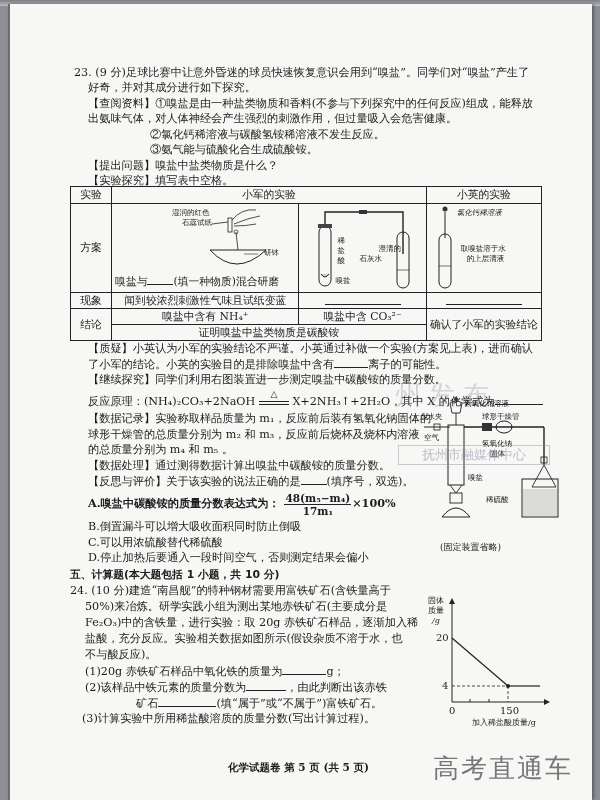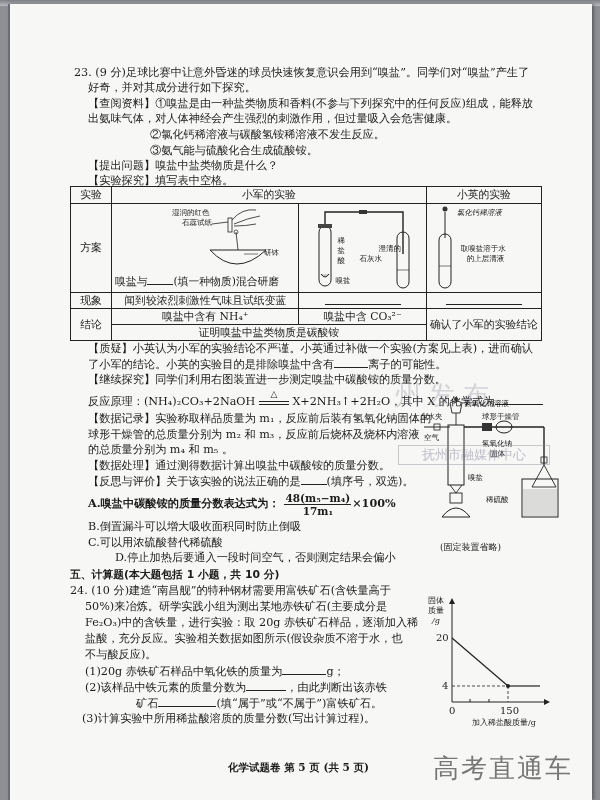--- a/index.html
+++ b/index.html
@@ -55,21 +55,21 @@
 <body>
 
 <div class="page-top-edge"></div>
 <div class="page"></div>
 
 <div class="txt" style="left:74px;top:66px;">23. (9 分)足球比赛中让意外昏迷的球员快速恢复意识会用到“嗅盐”。同学们对“嗅盐”产生了</div>
 <div class="txt" style="left:88px;top:81px;">好奇，并对其成分进行如下探究。</div>
 <div class="txt" style="left:88px;top:97px;">【查阅资料】①嗅盐是由一种盐类物质和香料(不参与下列探究中的任何反应)组成，能释放</div>
 <div class="txt" style="left:88px;top:112px;">出氨味气体，对人体神经会产生强烈的刺激作用，但过量吸入会危害健康。</div>
 <div class="txt" style="left:150px;top:128px;">②氯化钙稀溶液与碳酸氢铵稀溶液不发生反应。</div>
-<div class="txt" style="left:150px;top:143px;font-family:Liberation Serif, serif;">③氨气能与硫酸化合生成硫酸铵。</div>
+<div class="txt" style="left:150px;top:143px;">③氨气能与硫酸化合生成硫酸铵。</div>
 <div class="txt" style="left:88px;top:159px;">【提出问题】嗅盐中盐类物质是什么？</div>
 <div class="txt" style="left:88px;top:174px;">【实验探究】填写表中空格。</div>
 
 <table class="exp">
   <tbody>
       <tr style="height:17px;">
     <td style="width:34px;">实验</td>
     <td colspan="2">小军的实验</td>
     <td style="width:108px;">小英的实验</td>
   </tr>
@@ -167,21 +167,21 @@
 </div>
 <div class="txt" style="left:88px;top:489px;line-height:28px;font-weight:bold;">
   <span>A.嗅盐中碳酸铵的质量分数表达式为：</span>
   <span class="fraction">
     <span class="num">48(m₅−m₄)</span>
     <span class="den">17m₁</span>
   </span><span>×100%</span>
 </div>
 <div class="txt" style="left:88px;top:520px;">B.倒置漏斗可以增大吸收面积同时防止倒吸</div>
 <div class="txt" style="left:88px;top:536px;">C.可以用浓硫酸替代稀硫酸</div>
-<div class="txt" style="left:88px;top:551px;margin-left:27px;">D.停止加热后要通入一段时间空气，否则测定结果会偏小</div>
+<div class="txt" style="left:88px;top:551px;">D.停止加热后要通入一段时间空气，否则测定结果会偏小</div>
 
 <div style="position:absolute;left:420px;top:395px;width:140px;height:140px;">
   <svg width="140" height="140" style="position:absolute;left:0;top:0;">
     <circle cx="36" cy="4" r="2" fill="#333"></circle>
     <path d="M30 8 q6 -4 12 0 l-2 10 h-8 z" fill="none" stroke="#222" stroke-width="0.9"></path>
     <line x1="36" y1="18" x2="36" y2="30" stroke="#222" stroke-width="0.9"></line>
     <line x1="4" y1="32" x2="30" y2="32" stroke="#222" stroke-width="1"></line>
     <rect x="14" y="29" width="6" height="6" fill="none" stroke="#222" stroke-width="0.8"></rect>
     <rect x="28" y="30" width="16" height="60" fill="none" stroke="#222" stroke-width="1"></rect>
     <line x1="44" y1="32" x2="124" y2="32" stroke="#222" stroke-width="1.4"></line>

